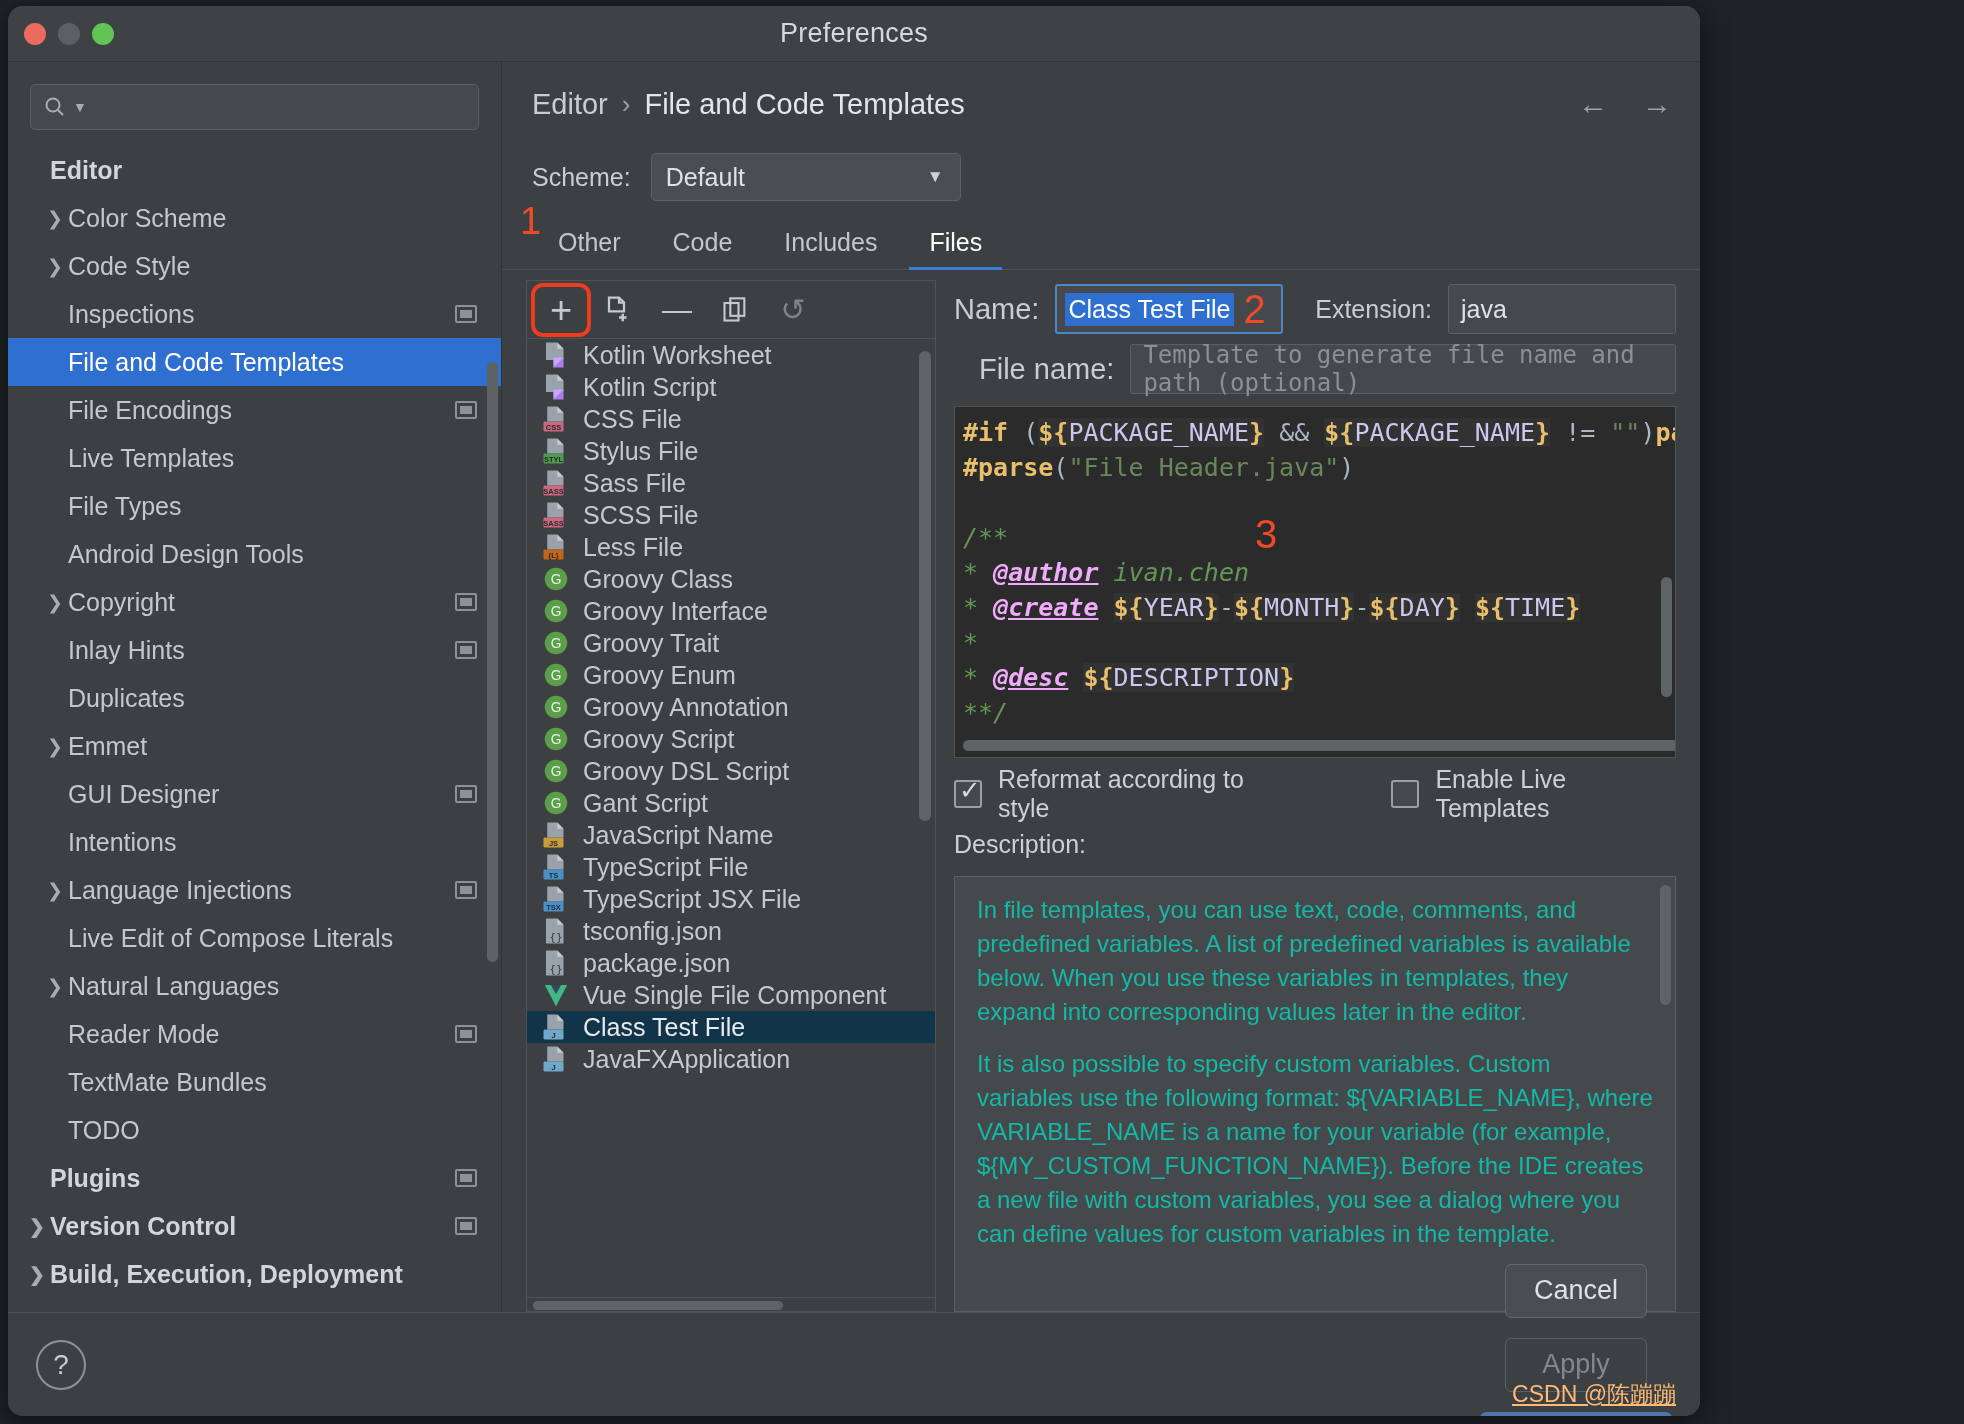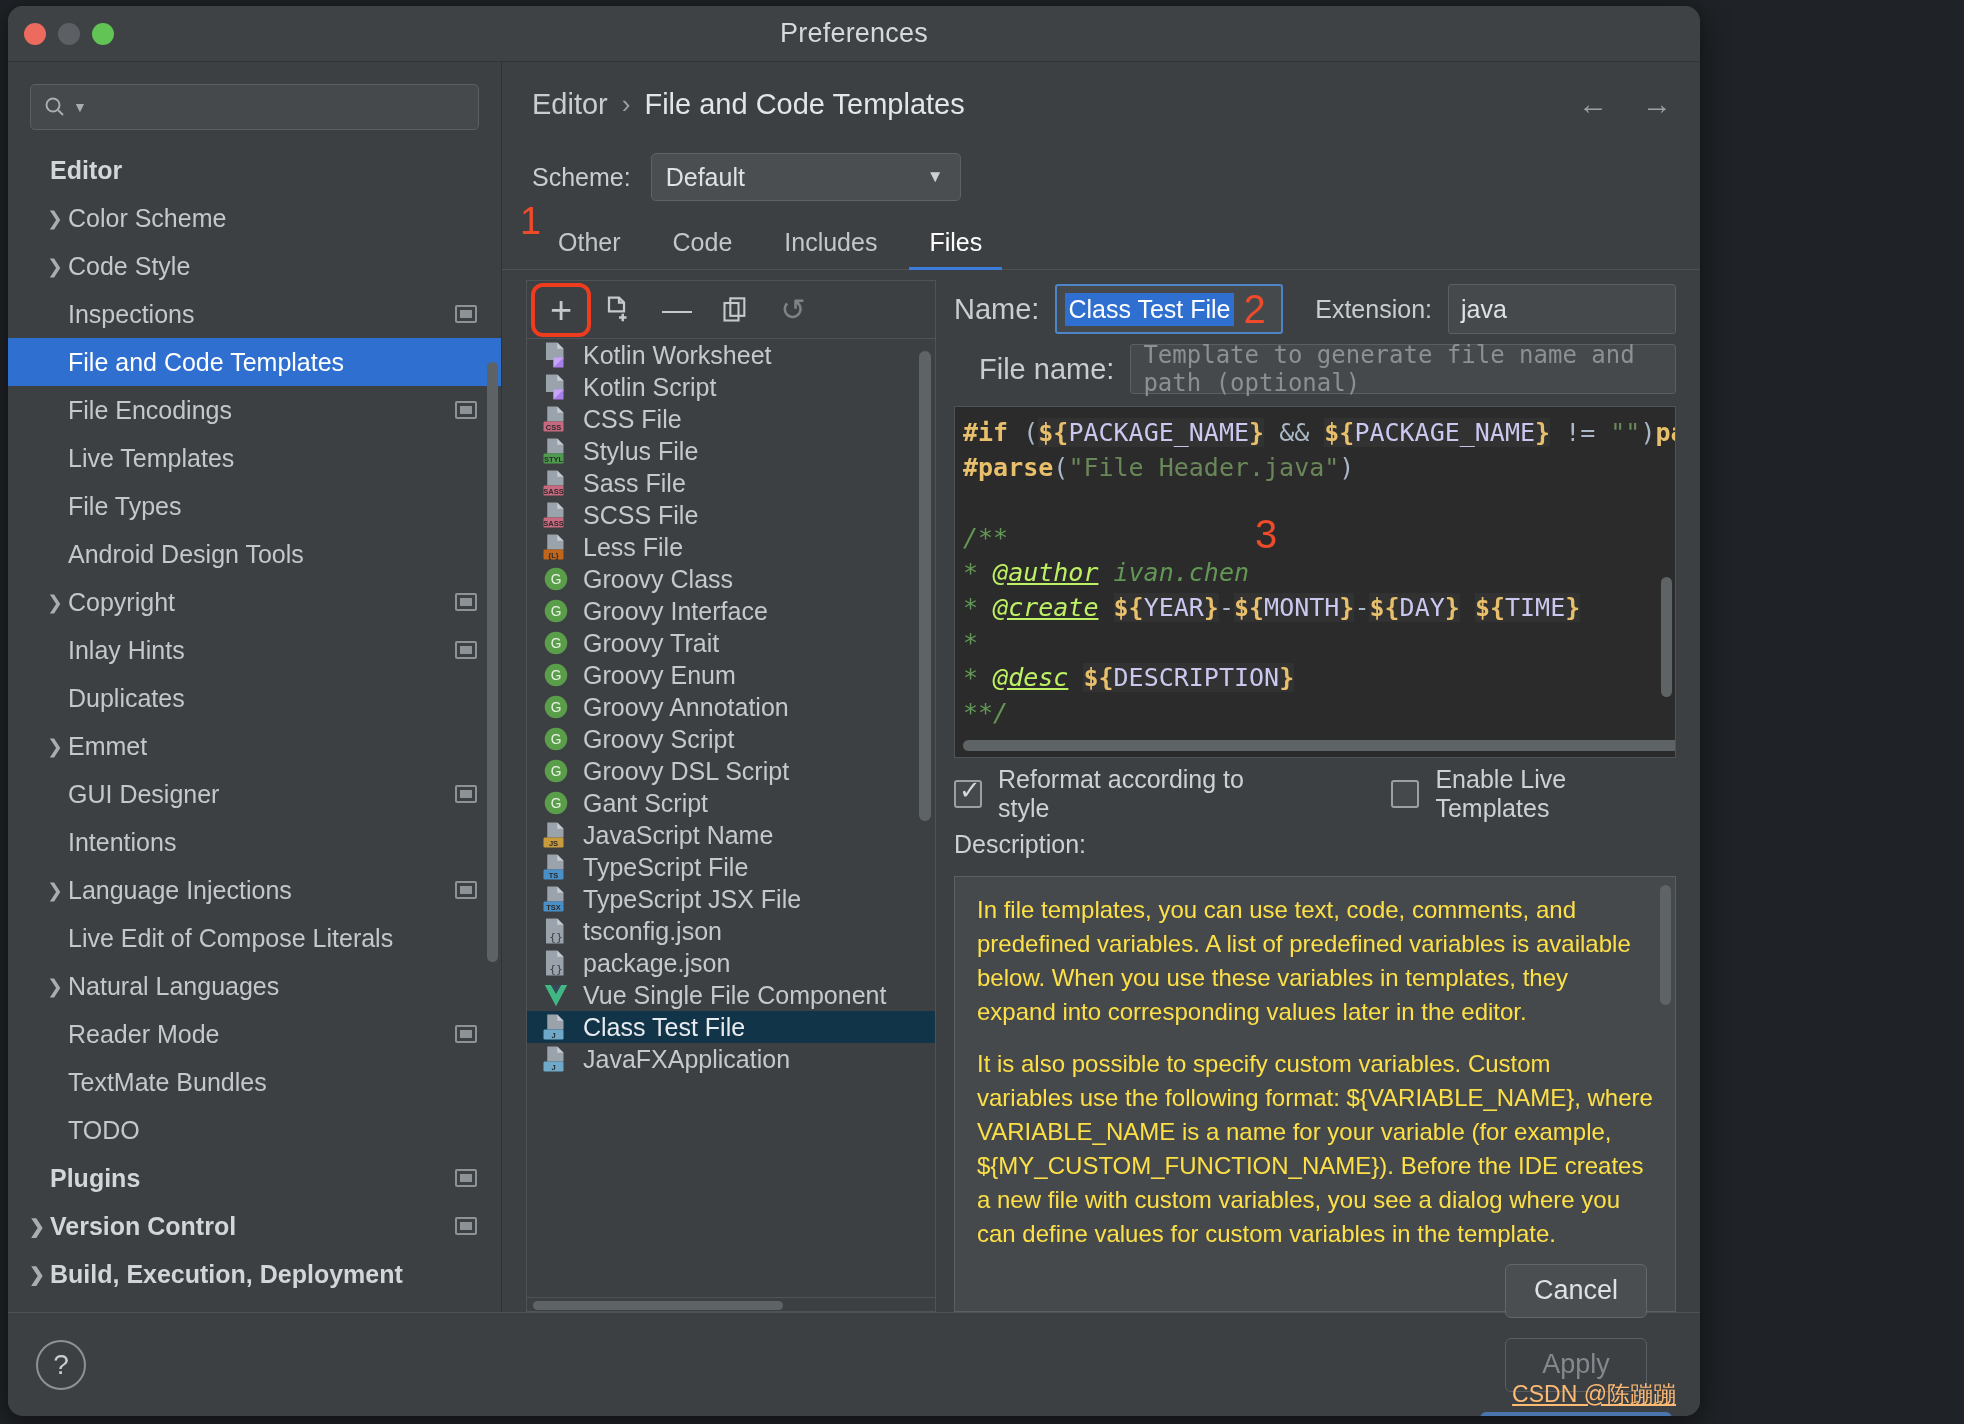--- a/index.html
+++ b/index.html
@@ -210,21 +210,21 @@
     font-family: "DejaVu Sans Mono", monospace; font-size: 25px; line-height: 35px;
     padding: 8px 0 0 8px;
   }
   .cl { white-space: pre; height: 35px; }
   .k-dir { color: #e8bf6a; font-weight: bold; }
   .k-var { color: #cbc8f0; }
   .k-brace { color: #e8bf6a; font-weight: bold; }
   .k-str { color: #6a8759; }
   .k-plain { color: #a9b7c6; }
   .k-cmt { color: #629755; font-style: italic; }
-  .k-tag { color: #bef264; font-style: italic; text-decoration: underline; }
+  .k-tag { color: #f0abfc; font-style: italic; text-decoration: underline; font-weight: bold; }
   .k-hl { background: #323232; }
   .marker-3 { position: absolute; left: 300px; top: 110px; color: #ef4b2b; font-size: 40px; font-family: "Liberation Sans", sans-serif; }
   .code-vscroll {
     position: absolute; right: 3px; top: 170px; width: 11px; height: 120px;
     background: #5e6366; border-radius: 6px;
   }
   .code-hscroll {
     position: absolute; left: 8px; bottom: 6px; width: 760px; height: 11px;
     background: #5e6366; border-radius: 6px;
   }
@@ -239,21 +239,21 @@
     content: "✓"; position: absolute; left: 3px; top: -7px;
     font-size: 26px; color: #d6d9dc;
   }
   .check-label { font-size: 25px; color: #cdd1d4; margin-left: 16px; }
   .check-2 { margin-left: 100px; display: flex; align-items: center; }
 
   .desc-label { font-size: 25px; color: #cdd1d4; margin-top: 4px; height: 46px; }
   .descbox {
     flex: 1; background: #45494c; border: 1px solid #5a5f63;
     padding: 16px 22px; overflow: hidden; position: relative;
-    font-size: 24px; line-height: 34px; color: #fde047;
+    font-size: 24px; line-height: 34px; color: #14b8a6;
     min-height: 0;
   }
   .descbox p { margin-bottom: 18px; }
   .desc-scroll {
     position: absolute; right: 4px; top: 8px; width: 11px; height: 120px;
     background: #5e6366; border-radius: 6px;
   }
 
   
   .footer {

